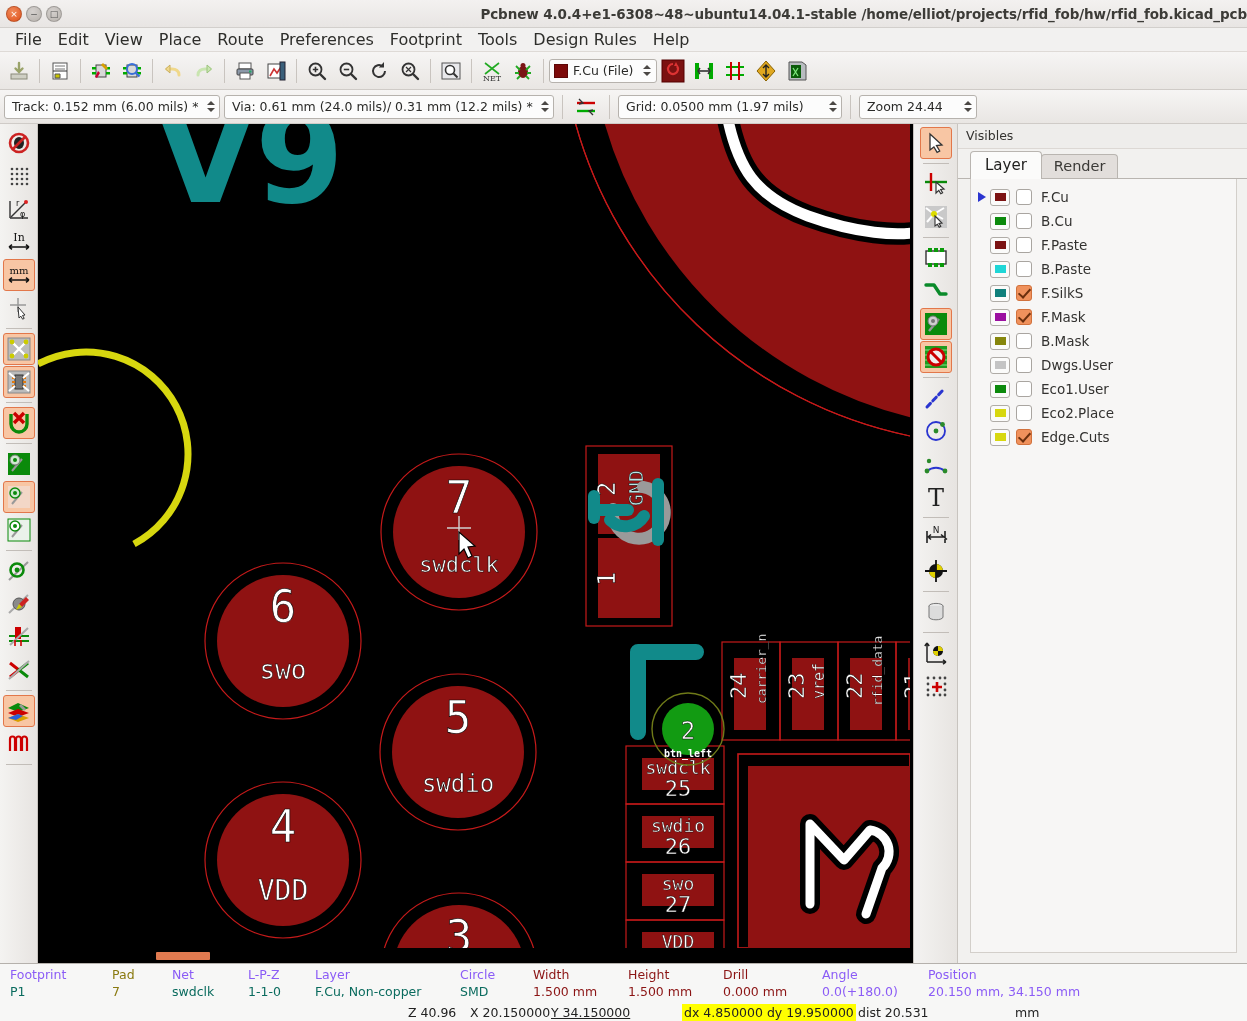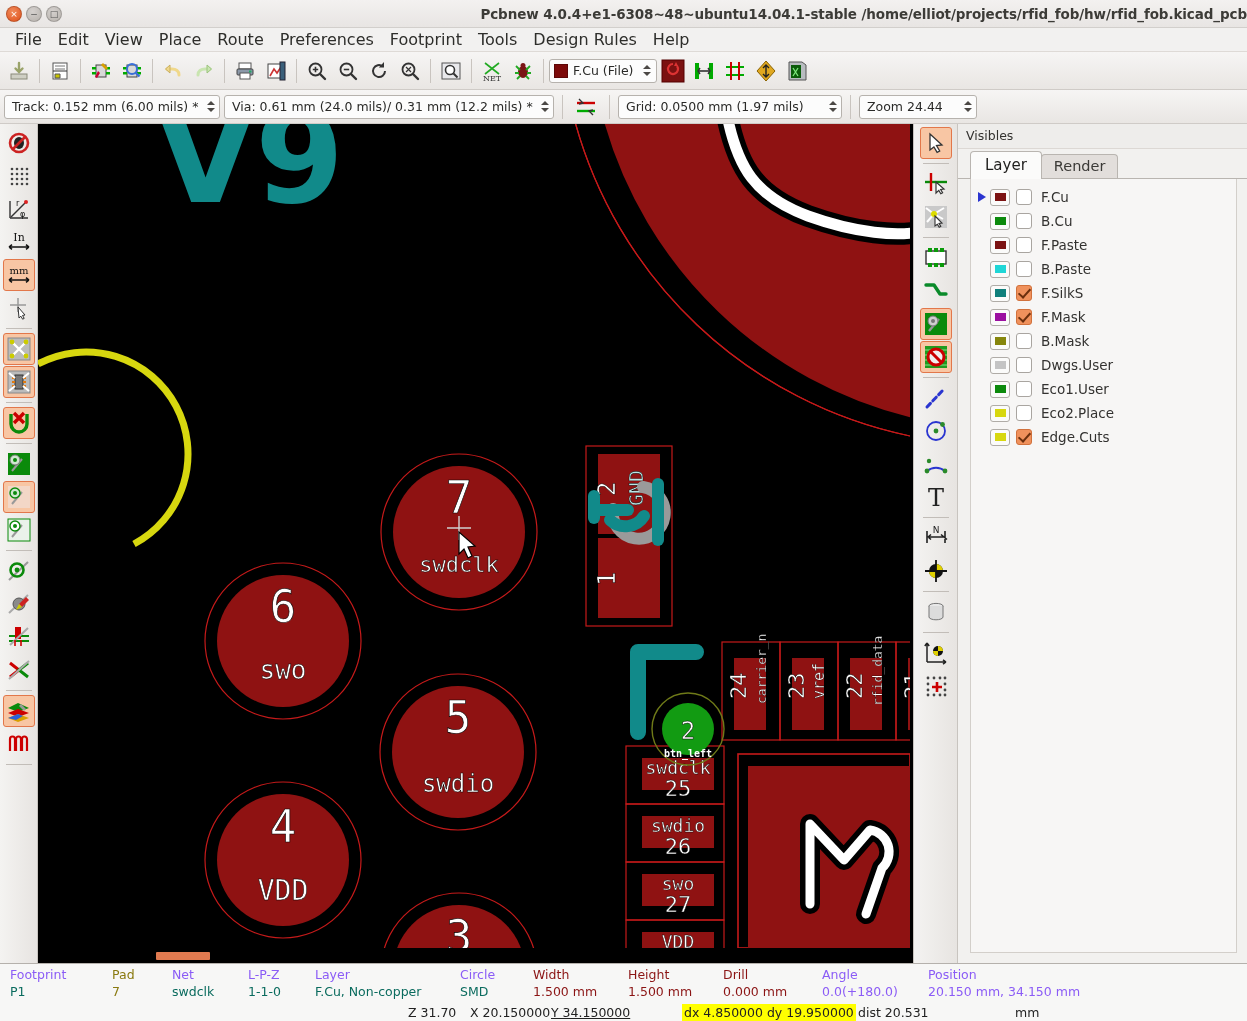--- a/index.html
+++ b/index.html
@@ -1101,21 +1101,21 @@
         <span class="sval blue">0.0(+180.0)</span>
       </div>
 
       <div class="scol" style="left:928px;">
         <span class="shead blue">Position</span>
         <span class="sval blue">20.150 mm, 34.150 mm</span>
       </div>
     </div>
 
     <div class="stat-line2">
-      <span style="position:absolute; left:408px;">Z 31.70</span>
+      <span style="position:absolute; left:408px;">Z 40.96</span>
       <span style="position:absolute; left:470px;">X 20.150000</span>
       <span style="position:absolute; left:551px;text-decoration:underline;">Y 34.150000</span>
       <span class="hl" style="position:absolute; left:682px;">dx 4.850000 dy 19.950000</span>
       <span style="position:absolute; left:858px;">dist 20.531</span>
       <span style="position:absolute; left:1015px;">mm</span>
     </div>
   </div>
 
 </div>
 

